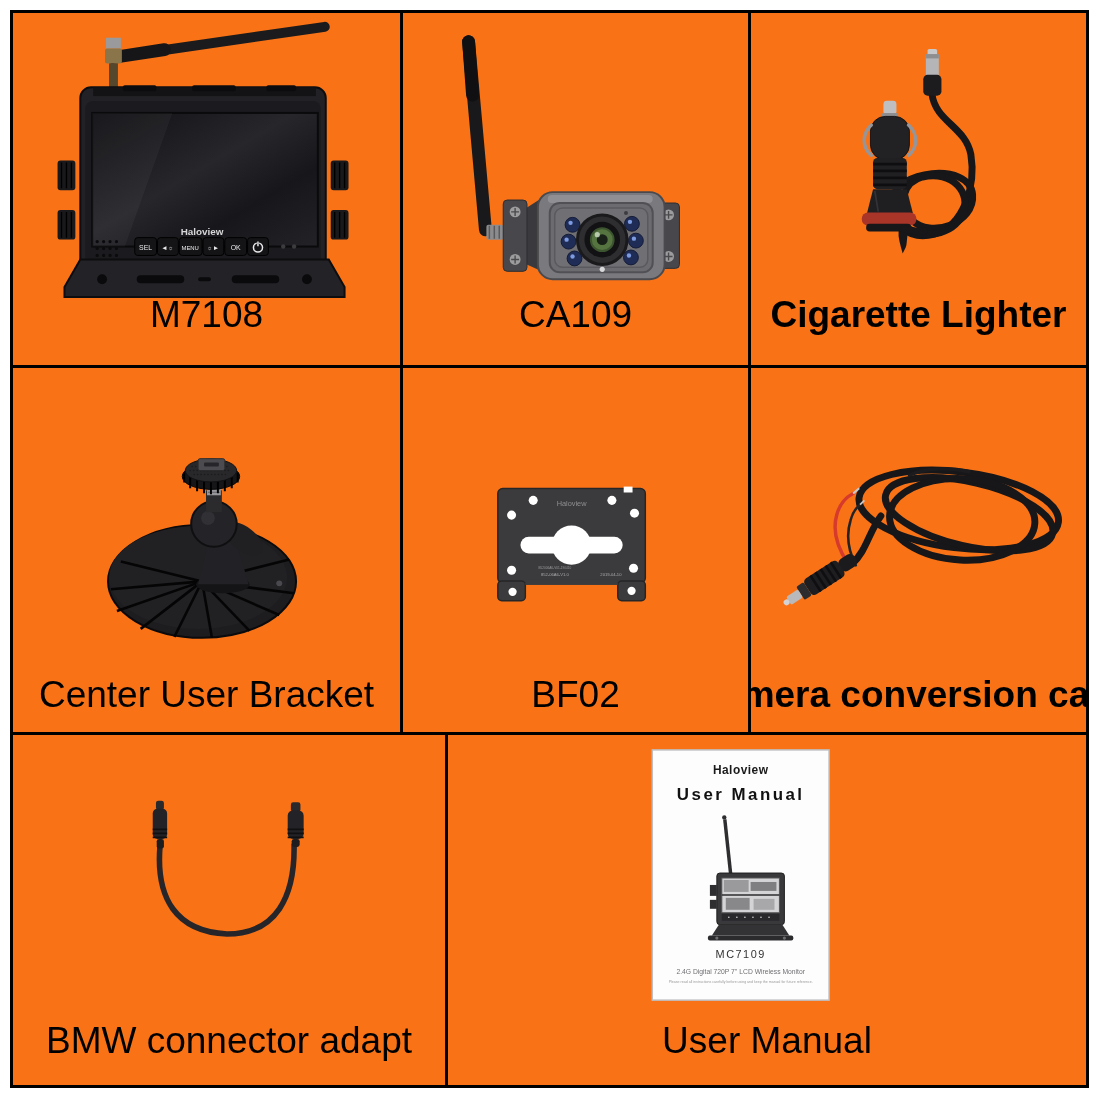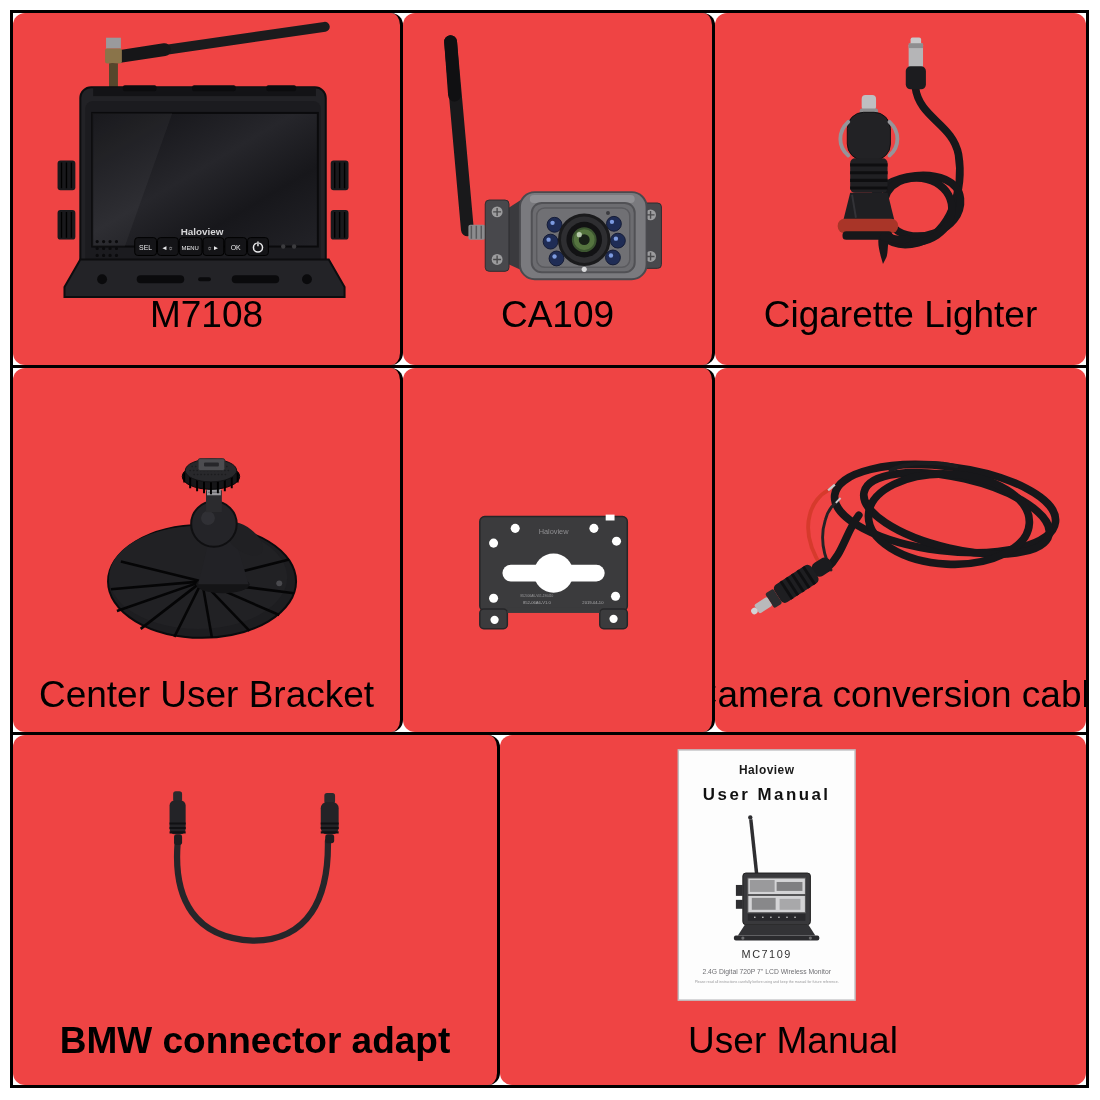--- a/index.html
+++ b/index.html
@@ -2,23 +2,23 @@
 <html><head>
 <meta charset="utf-8">
 <style>
   html,body{margin:0;padding:0;background:#fff;}
   body{width:1100px;height:1100px;position:relative;font-family:"Liberation Sans","DejaVu Sans",sans-serif;}
   .page{position:absolute;left:10px;top:10px;width:1079px;height:1078px;border:3px solid #000;box-sizing:border-box;display:flex;flex-direction:column;background:#fff;}
   .row{display:flex;box-sizing:border-box;min-height:0;}
   .row-1{height:355px;border-bottom:3px solid #000;}
   .row-2{height:367px;border-bottom:3px solid #000;}
   .row-3{flex:1;}
-  .cell{box-sizing:border-box;display:flex;flex-direction:column;align-items:center;justify-content:flex-end;overflow:hidden;background:#ef4444;border-radius:12px;}
+  .cell{box-sizing:border-box;display:flex;flex-direction:column;align-items:center;justify-content:flex-end;overflow:hidden;background:#f97316;}
   .vline{border-right:3px solid #000;}
-  .w1{width:390px;} .w2{width:312px;} .w3{flex:1;} .w4{width:487px;font-weight:bold;} .w5{flex:1;}
+  .w1{width:390px;} .w2{width:348px;} .w3{flex:1;font-weight:bold;} .w4{width:435px;} .w5{flex:1;}
   .photo{flex:1;display:flex;align-items:center;justify-content:center;width:100%;min-height:0;}
   .label{font-size:37px;color:#000;line-height:1;text-align:center;white-space:nowrap;letter-spacing:0;}
   .row-1 .label{padding-bottom:32px;}
   .row-2 .label{padding-bottom:19px;}
   .row-3 .label{padding-bottom:26px;}
   svg{display:block;}
   svg text{font-family:"Liberation Sans","DejaVu Sans",sans-serif;}
 </style>
 </head>
 <body>
@@ -261,20 +261,21 @@
               <rect x="95" y="165" width="104" height="17" rx="8.5"></rect>
               <circle cx="147" cy="173.5" r="20"></circle>
             </g>
             <text x="147" y="134" text-anchor="middle" font-size="7.5" fill="#8f8f92">Haloview</text>
             <text x="130" y="198" text-anchor="middle" font-size="3.2" fill="#9a9a9c">B52006A6-V01-190410</text>
             <text x="130" y="205" text-anchor="middle" font-size="4.2" fill="#aaaaac">852-06A6-V1.0</text>
             <text x="187" y="205" text-anchor="middle" font-size="4.2" fill="#aaaaac">2019-04-10</text>
           </g>
         </svg>
       </div>
+      <div class="label">BF02</div>
     </div>
 
     <div class="cell w3">
       <div class="photo">
         <svg width="384" height="300" viewBox="0 0 387 300">
           <g>
             <ellipse cx="240" cy="136" rx="116" ry="44" fill="none" stroke="#17171a" stroke-width="8" transform="rotate(7 240 136)"></ellipse>
             <ellipse cx="252" cy="141" rx="99" ry="37" fill="none" stroke="#17171a" stroke-width="8" transform="rotate(13 252 141)"></ellipse>
             <ellipse cx="244" cy="147" rx="84" ry="47" fill="none" stroke="#17171a" stroke-width="8" transform="rotate(3 244 147)"></ellipse>
             <path d="M117,198 C133,184 136,162 150,143" fill="none" stroke="#17171a" stroke-width="8" stroke-linecap="round"></path>

